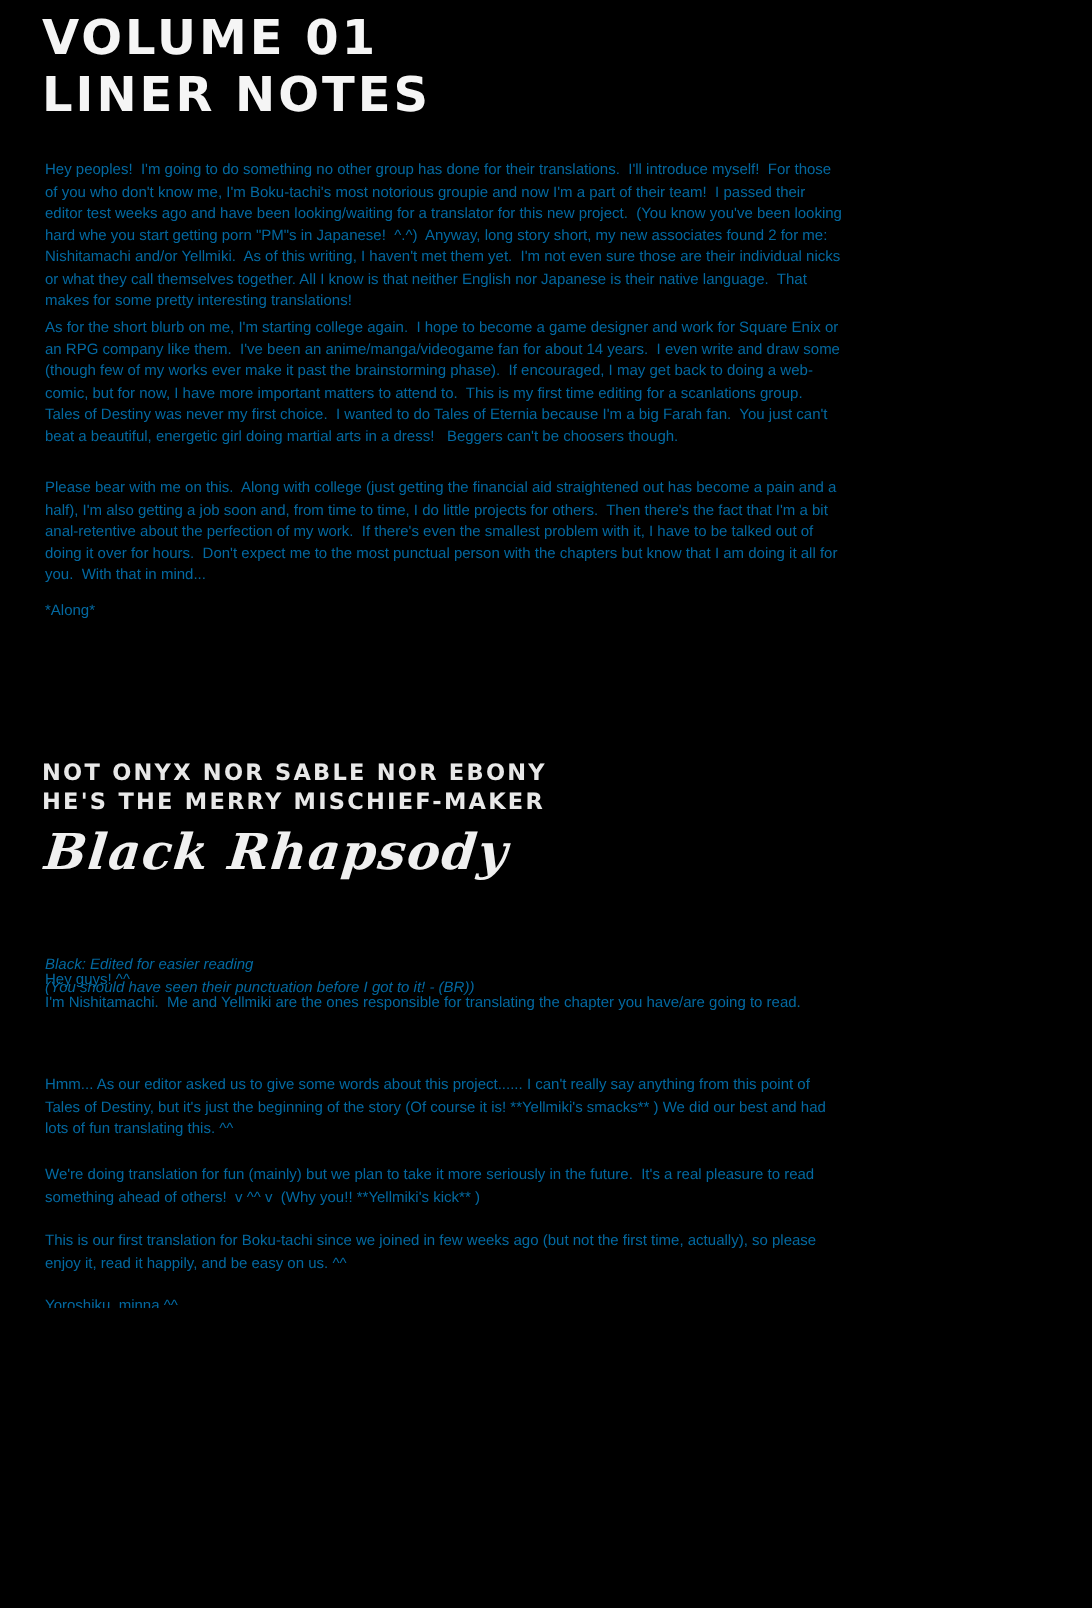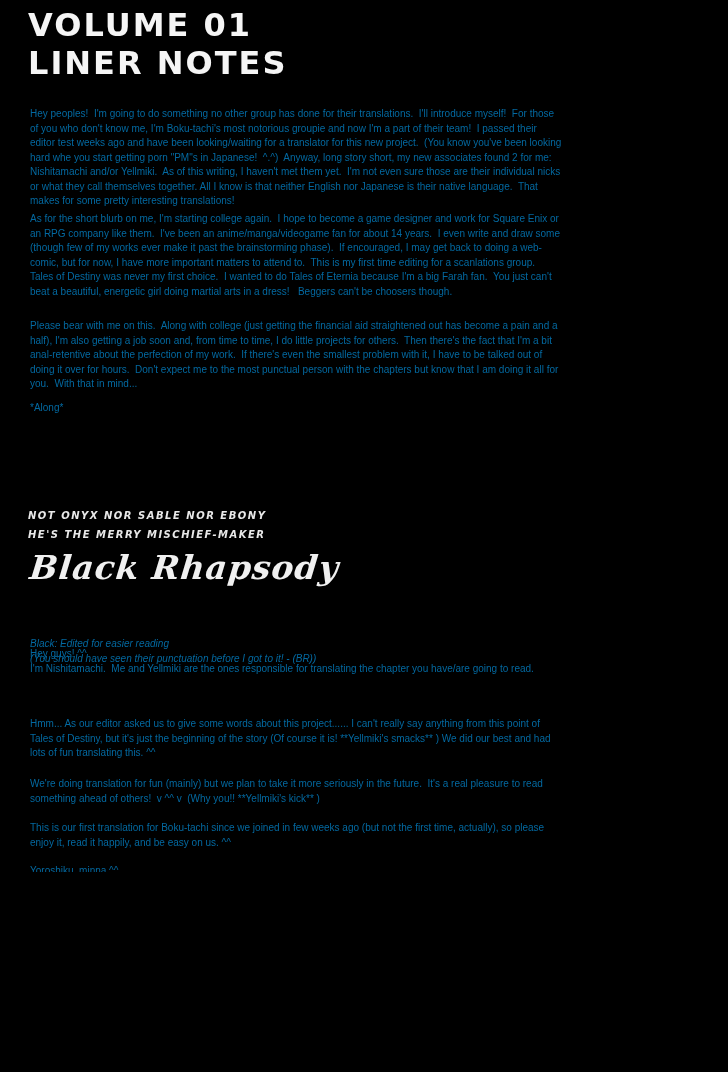--- a/index.html
+++ b/index.html
@@ -39,22 +39,21 @@
   .italic {
     font-style: italic;
   }
   .tagline {
     position: absolute;
     left: 28px;
     width: 500px;
     color: #e8e8e8;
     font-family: "DejaVu Sans", sans-serif;
     font-weight: bold;
-    font-style: italic;
-    font-size: 10px;
+    font-size: 15px;
     line-height: 19px;
     letter-spacing: 1.5px;
     white-space: pre-wrap;
   }
   .script-sig {
     position: absolute;
     left: 28px;
     color: #f0f0f0;
     font-family: "DejaVu Serif", serif;
     font-style: italic;

